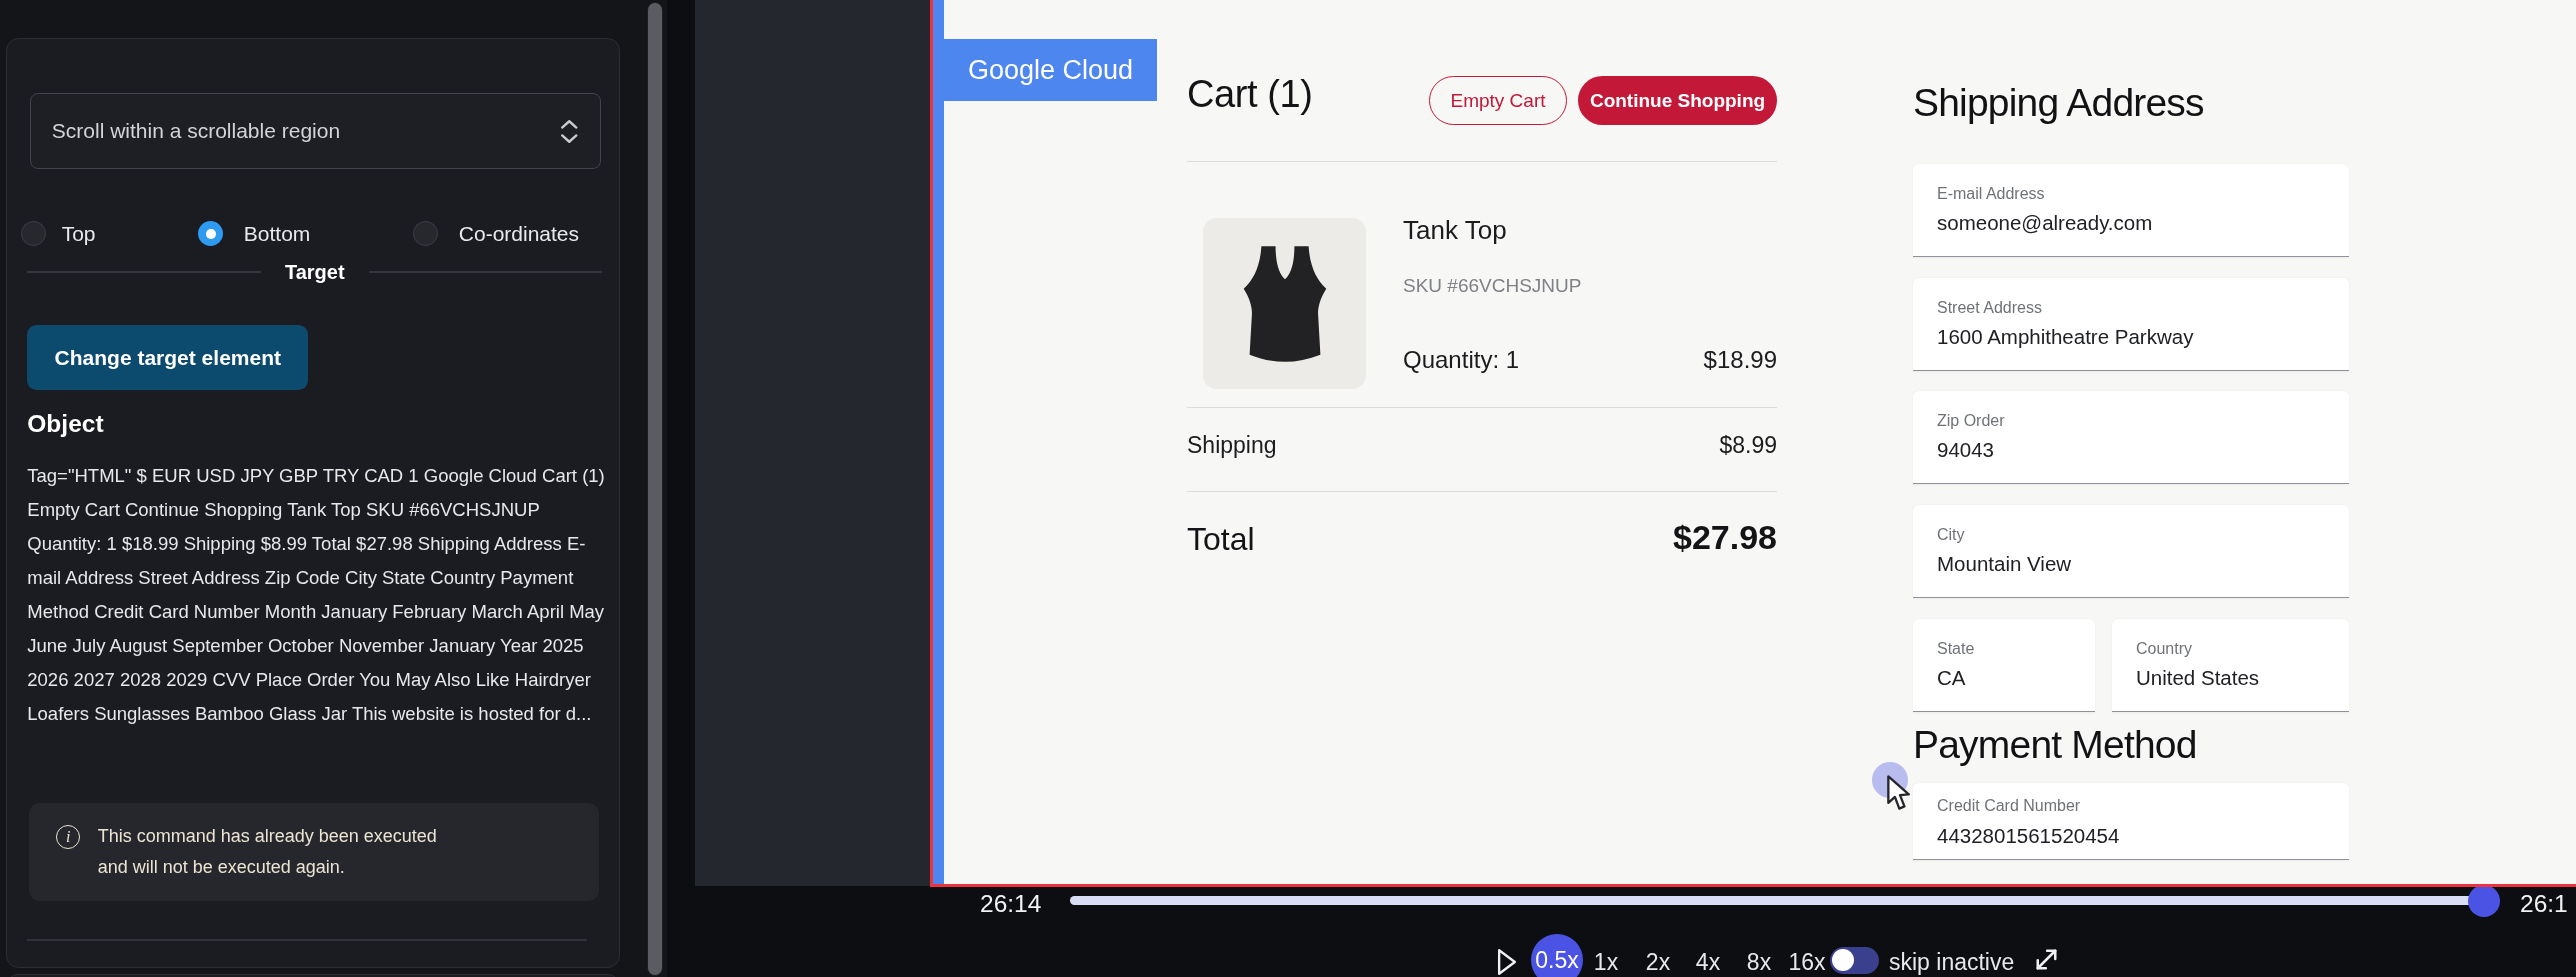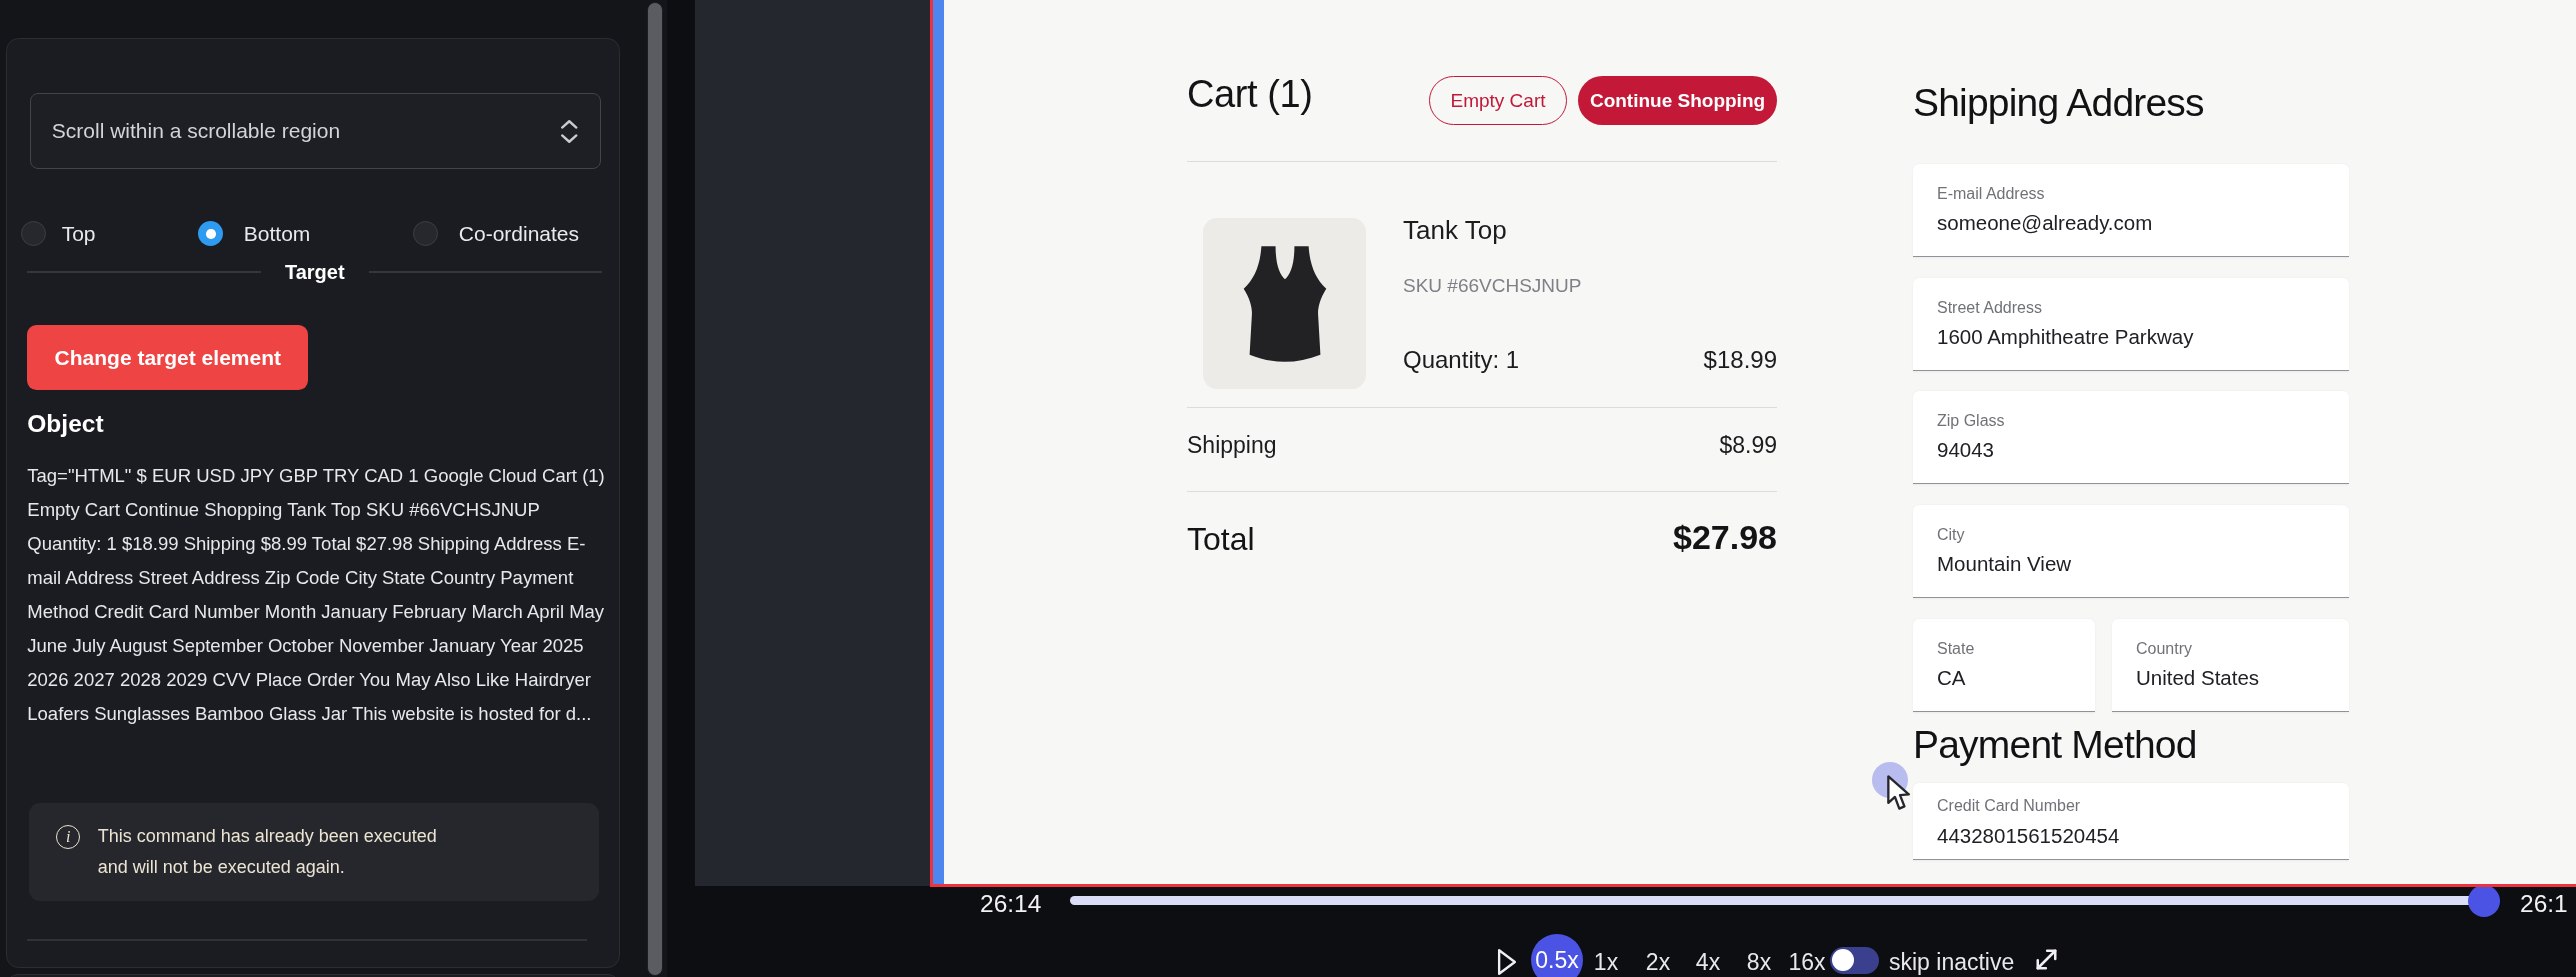--- a/index.html
+++ b/index.html
@@ -27,21 +27,21 @@
   .radio.on { background:#2e9bf0; border:none; }
   .radio.on::after { content:''; position:absolute; left:8px; top:8px; width:9.5px; height:9.5px; border-radius:50%; background:#fff; }
   .radio-label { color:#e9eaec; font-size:21px; }
 
   .target-divider { position:absolute; left:20px; top:221px; width:575px; height:24px;
                     display:flex; align-items:center; }
   .target-divider .line { flex:1; height:1.6px; background:#34363d; }
   .target-divider .tlabel { margin:0 24px; color:#ffffff; font-size:20px; font-weight:bold; }
 
   .change-btn { position:absolute; left:20px; top:286px; width:281px; height:65px;
-                background:#ef4444; border:none; border-radius:9.5px; color:#fff;
+                background:#0c4a6e; border:none; border-radius:9.5px; color:#fff;
                 font-size:21px; font-weight:600; font-family:"Liberation Sans", sans-serif; cursor:pointer; }
 
   .object-h { position:absolute; left:20px; top:371px; color:#fff; font-size:24.5px; font-weight:700; }
   .object-text { position:absolute; left:20px; top:420px; width:578px;
                  color:#e7e8ea; font-size:18.5px; line-height:34px; }
 
   .notice { position:absolute; left:22px; top:764px; width:570px; height:98px;
             background:#26272d; border-radius:11px; display:flex; align-items:center; padding:0 27px; gap:17.4px; }
   .notice-icon { flex:none; width:24px; height:24px; border-radius:50%; border:1.6px solid #ece4d3;
                  color:#ece4d3; font-size:16px; display:flex; align-items:center; justify-content:center;
@@ -176,20 +176,21 @@
 </aside>
 
 <main class="stage">
   <div class="navy"></div>
   <div class="red-v"></div>
   <div class="red-h"></div>
   <div class="blue-bar"></div>
 
   <section class="webpage">
 
+    <div class="badge">Google Cloud</div>
 
     <div class="cart-col">
       <h1 class="cart-title">Cart (1)</h1>
       <button class="btn-empty">Empty Cart</button>
       <button class="btn-continue">Continue Shopping</button>
       <div class="cart-divider d1"></div>
 
       <div class="item-img">
         <svg width="118" height="130" viewBox="0 0 100 110">
           <path d="M30 6 L42 6 C42 20 45 30 50 34 C55 30 58 20 58 6 L70 6
@@ -216,21 +217,21 @@
 
       <div class="field f-email">
         <span class="flabel">E-mail Address</span>
         <span class="fvalue">someone@already.com</span>
       </div>
       <div class="field f-street">
         <span class="flabel">Street Address</span>
         <span class="fvalue">1600 Amphitheatre Parkway</span>
       </div>
       <div class="field f-zip">
-        <span class="flabel">Zip Glass</span>
+        <span class="flabel">Zip Order</span>
         <span class="fvalue">94043</span>
       </div>
       <div class="field f-city">
         <span class="flabel">City</span>
         <span class="fvalue">Mountain View</span>
       </div>
       <div class="field f-state">
         <span class="flabel">State</span>
         <span class="fvalue">CA</span>
       </div>

